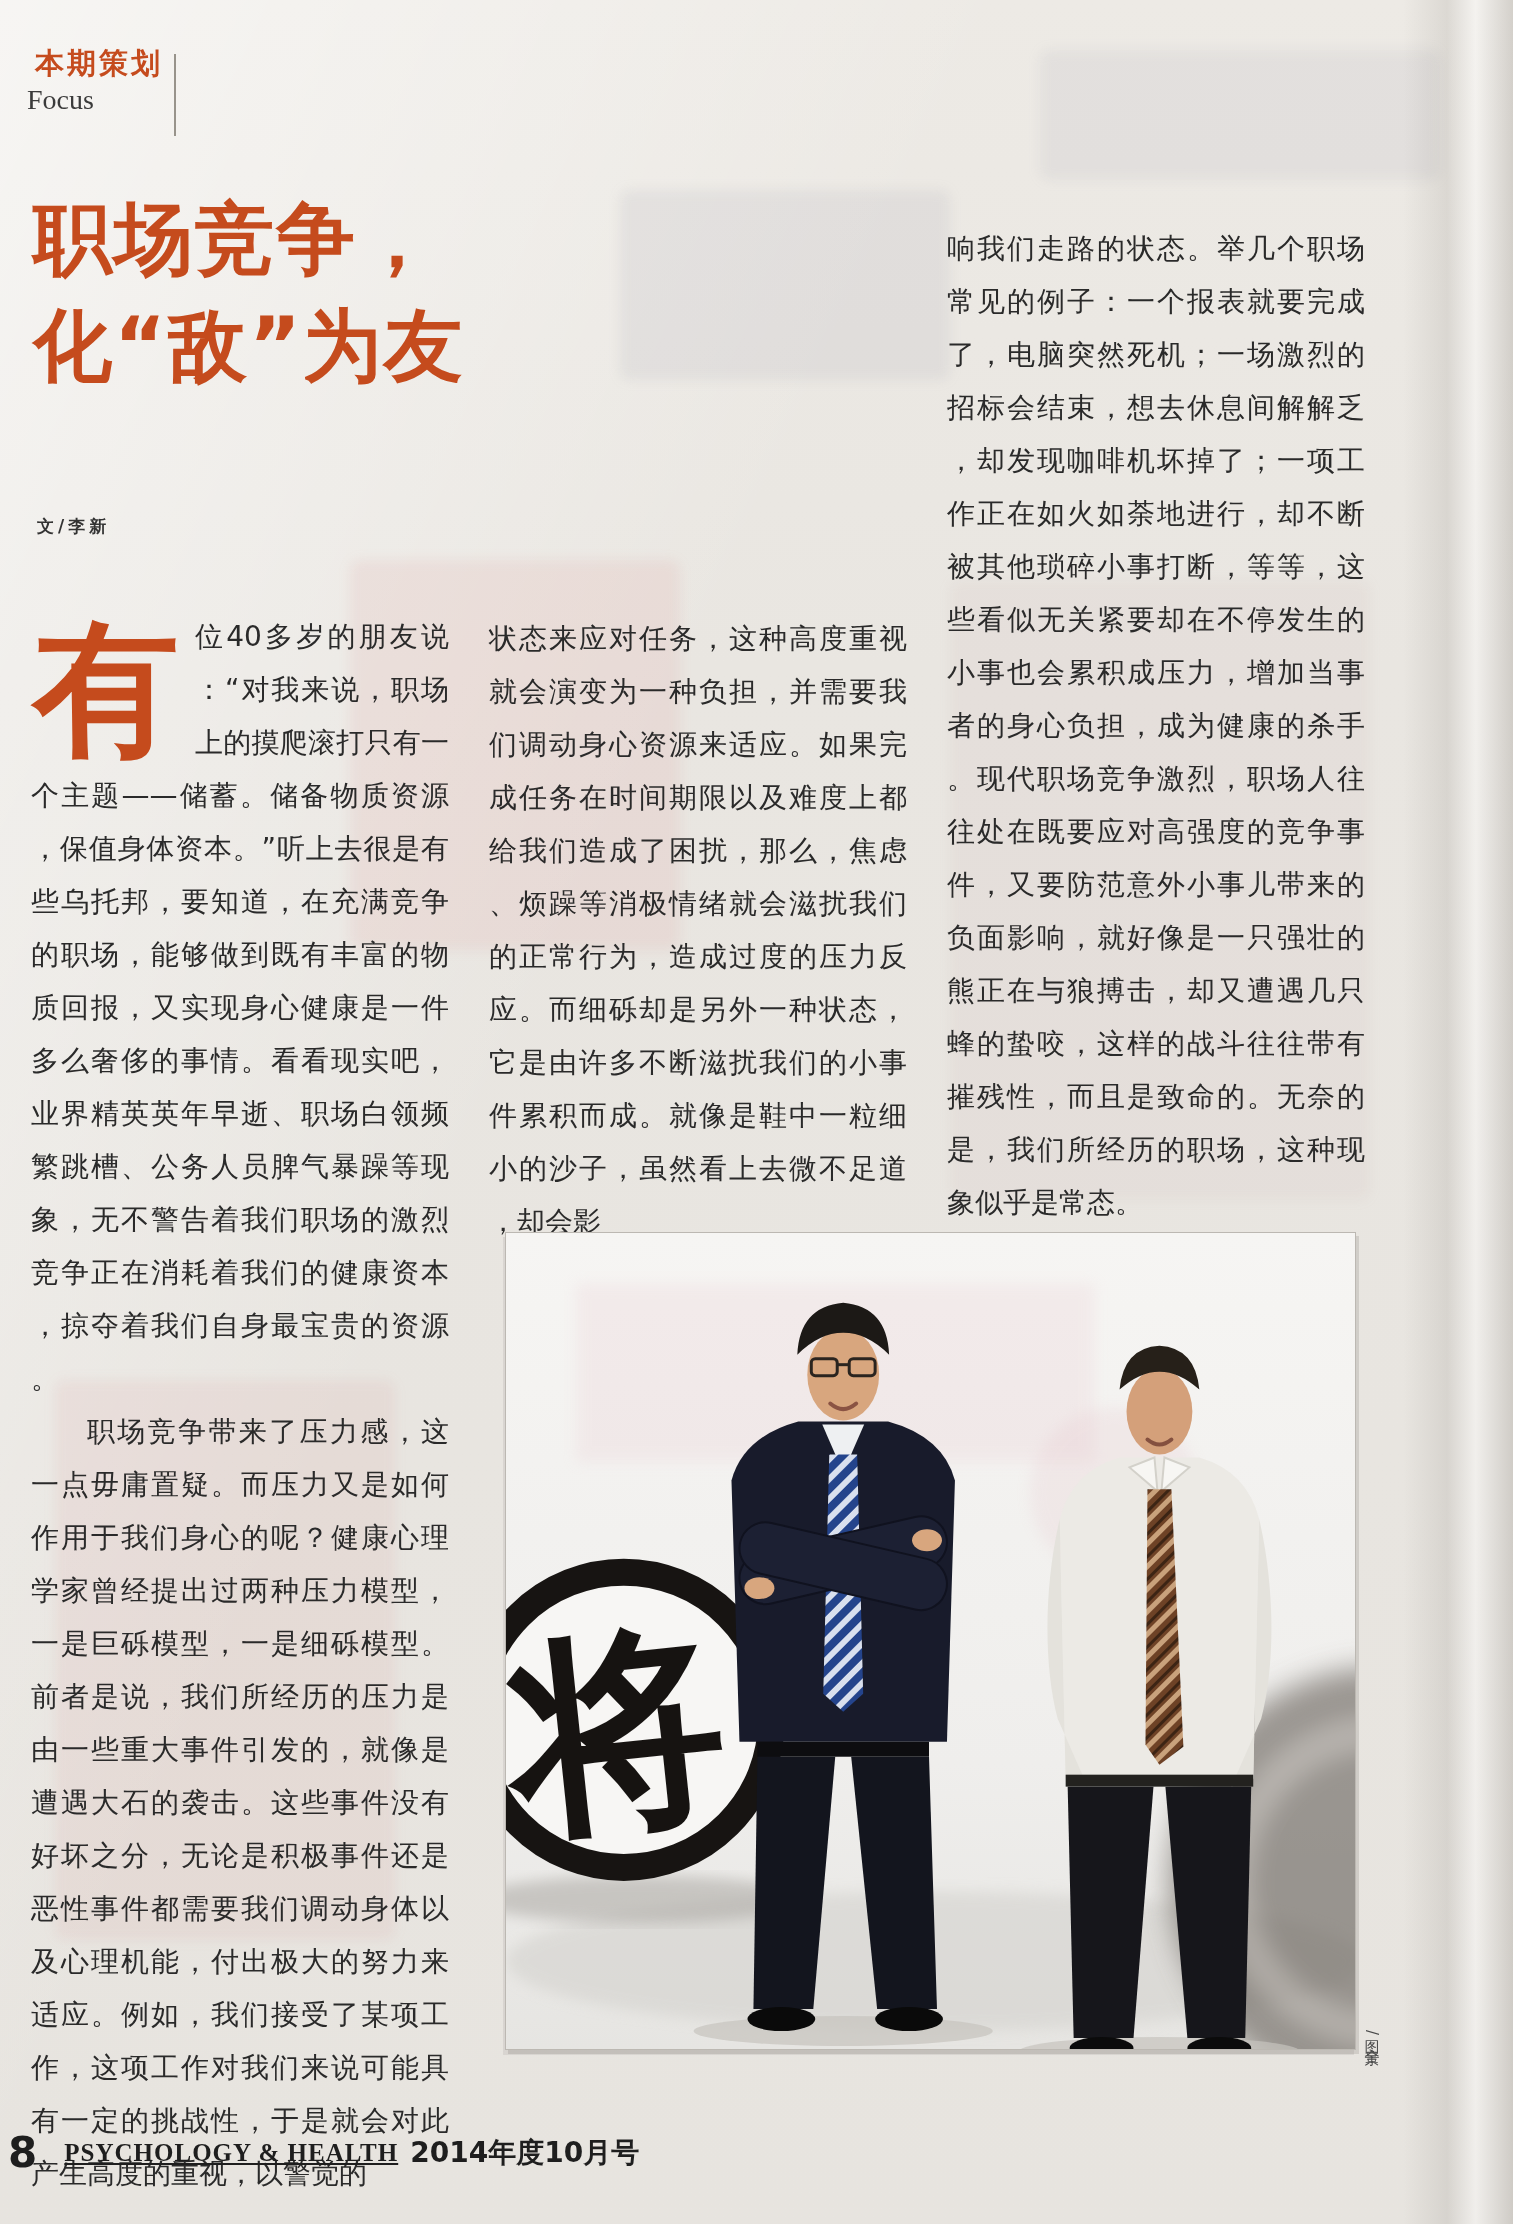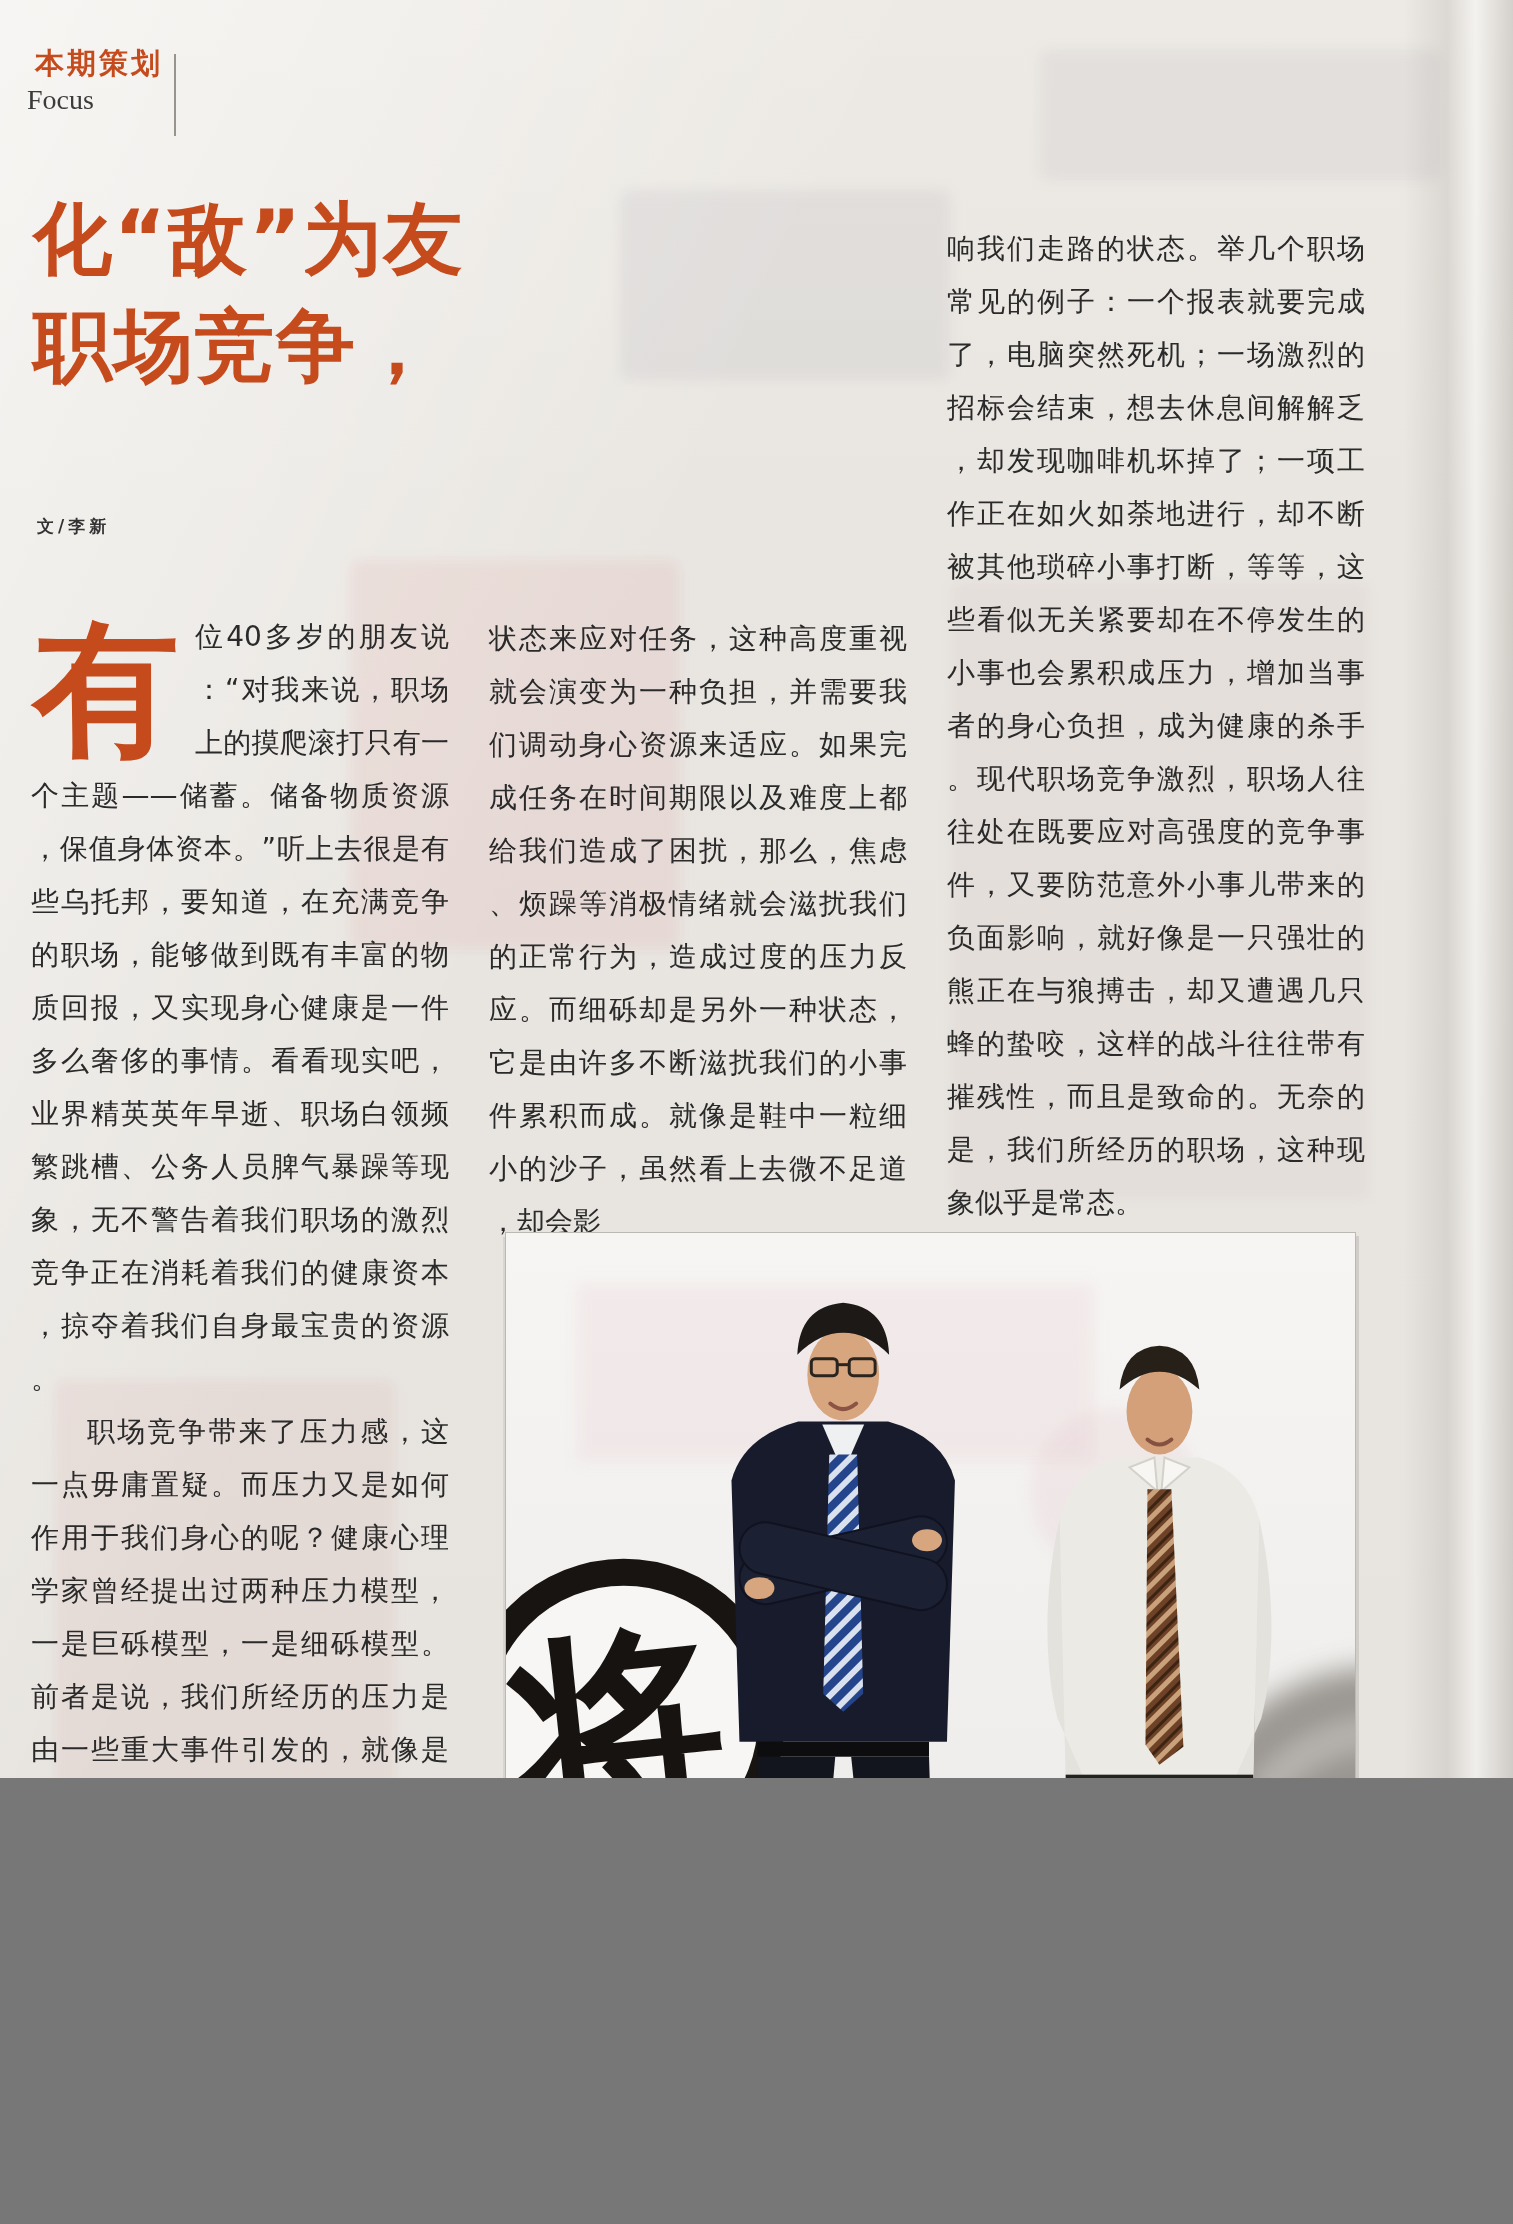--- a/index.html
+++ b/index.html
@@ -1,18 +1,18 @@
 <!DOCTYPE html>
 <html><head>
 <meta charset="utf-8">
 <style>
   * { margin:0; padding:0; box-sizing:border-box; }
   html,body { background:#777; }
   .page {
-    position:relative; width:1513px; height:1778px; overflow:hidden;
+    position:relative; width:1513px; height:2224px; overflow:hidden;
     background:
       linear-gradient(115deg, rgba(255,255,255,.55) 0%, rgba(255,255,255,0) 40%),
       linear-gradient(to bottom, #edeae5 0%, #e9e6e1 30%, #e7e4df 100%);
     font-family:"DejaVu Sans", sans-serif; color:#282828;
   }
   .fold {
     position:absolute; top:0; right:0; width:110px; height:100%;
     background:linear-gradient(to right, rgba(0,0,0,0) 0%, rgba(95,90,82,.12) 40%, rgba(255,255,255,.38) 66%, rgba(110,104,96,.20) 100%);
     pointer-events:none;
   }
@@ -62,22 +62,22 @@
   <div class="blob" style="left:1040px; top:50px; width:400px; height:130px; background:rgba(160,155,175,.12);"></div>
   <div class="blob" style="left:350px; top:560px; width:330px; height:390px; background:rgba(212,118,118,.10);"></div>
   <div class="blob" style="left:55px; top:1380px; width:340px; height:560px; background:rgba(205,108,108,.08);"></div>
   <div class="blob" style="left:950px; top:580px; width:420px; height:620px; background:rgba(190,138,138,.07);"></div>
 
   <div class="kicker-cn" style="color:#c54b1d;">本期策划</div>
   <div class="kicker-en">Focus</div>
   <div class="kicker-divider"></div>
 
   <h1 class="title" style="color:#c54b1d;">
+    <span>职场竞争，</span>
     <span>化“敌”为友</span>
-    <span>职场竞争，</span>
   </h1>
   <div class="byline">文/李新</div>
 
   <div class="col col1">
     <p class="para first">
       <span class="dropcap" style="color:#c54b1d;">有</span><span>位40多岁的朋友说：“对我来说，职场上的摸爬滚打只有一个主题——储蓄。储备物质资源，保值身体资本。”听上去很是有些乌托邦，要知道，在充满竞争的职场，能够做到既有丰富的物质回报，又实现身心健康是一件多么奢侈的事情。看看现实吧，业界精英英年早逝、职场白领频繁跳槽、公务人员脾气暴躁等现象，无不警告着我们职场的激烈竞争正在消耗着我们的健康资本，掠夺着我们自身最宝贵的资源。</span>
     </p>
     <p class="para indent">职场竞争带来了压力感，这一点毋庸置疑。而压力又是如何作用于我们身心的呢？健康心理学家曾经提出过两种压力模型，一是巨砾模型，一是细砾模型。前者是说，我们所经历的压力是由一些重大事件引发的，就像是遭遇大石的袭击。这些事件没有好坏之分，无论是积极事件还是恶性事件都需要我们调动身体以及心理机能，付出极大的努力来适应。例如，我们接受了某项工作，这项工作对我们来说可能具有一定的挑战性，于是就会对此产生高度的重视，以警觉的</p>
   </div>
 

